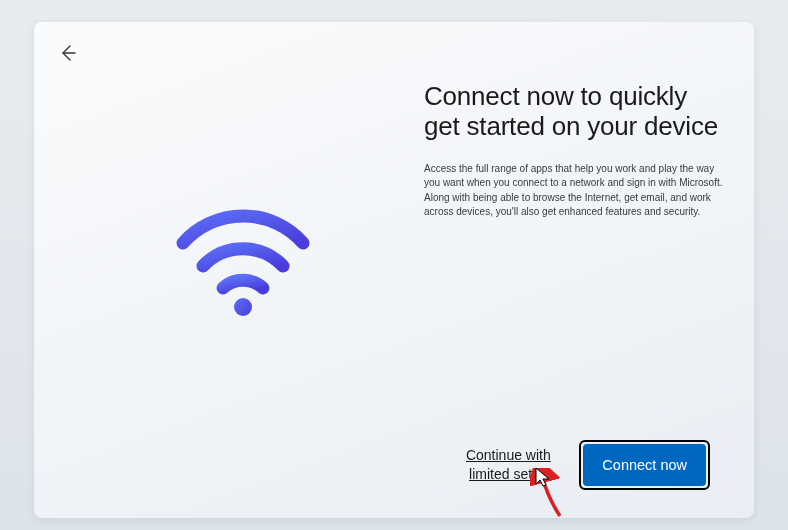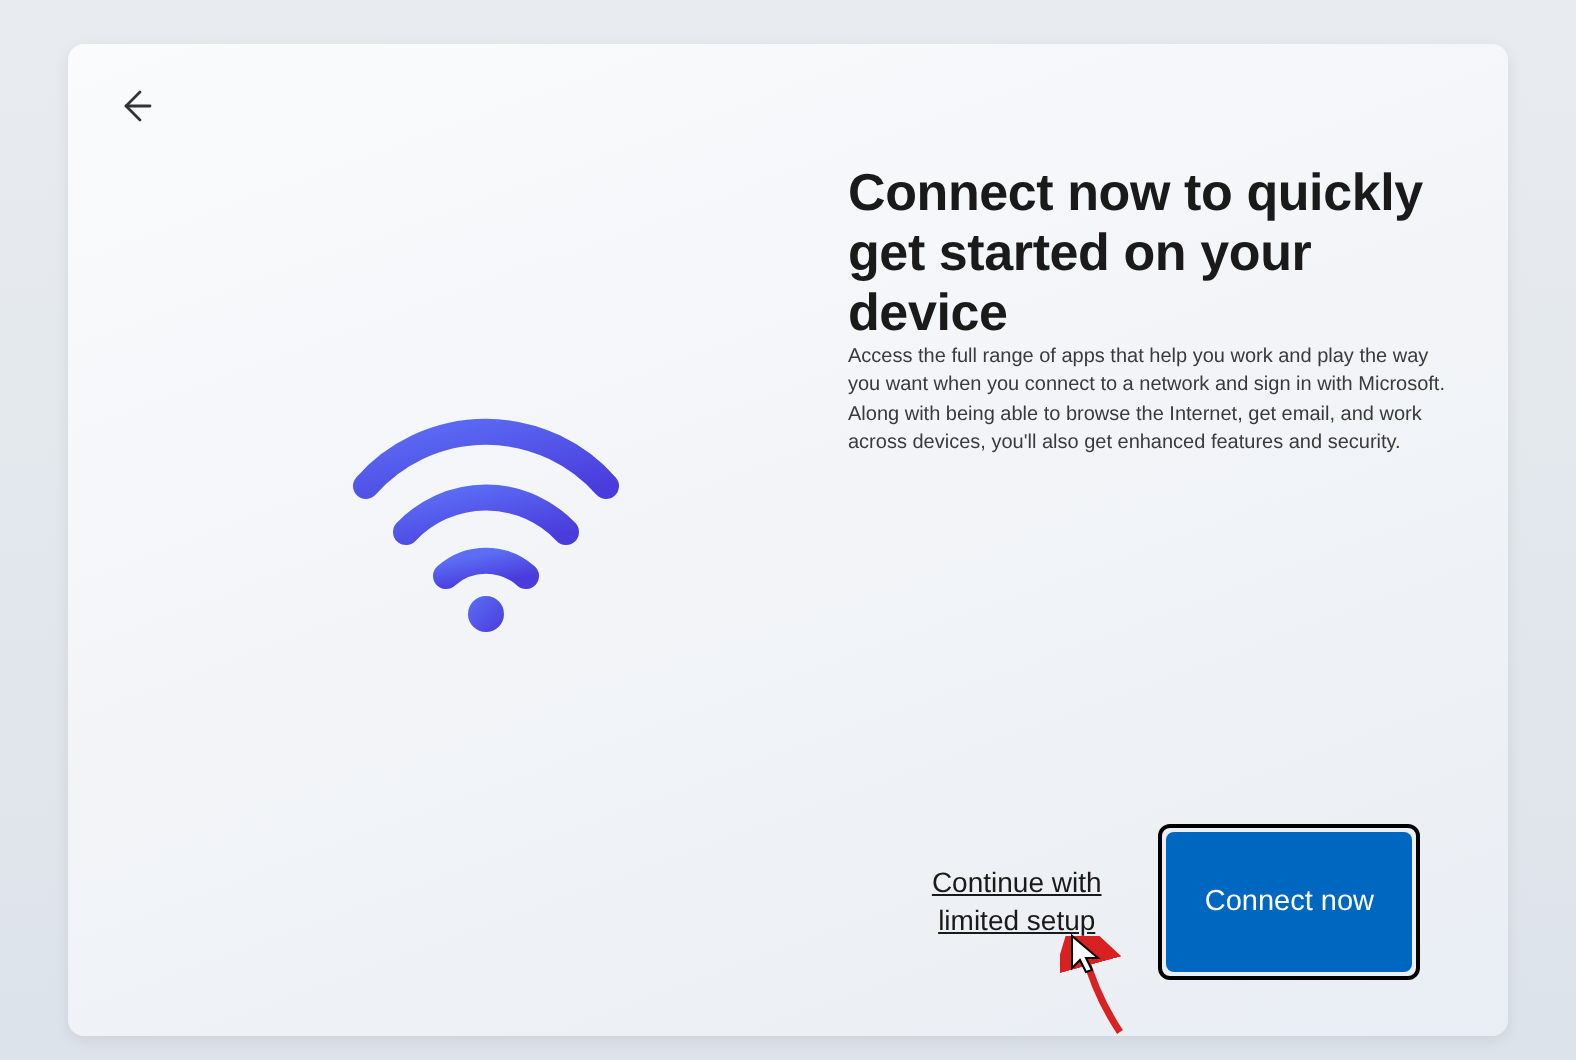--- a/index.html
+++ b/index.html
@@ -54,23 +54,24 @@
       align-items: center;
       justify-content: center;
       padding-bottom: 60px;
     }
     .right-pane {
       width: 302px;
       padding-top: 10px;
     }
     .title {
       font-size: 26px;
-      font-weight: 700;
+      font-weight: 400;
       color: #1a1a1a;
       line-height: 1.15;
+      margin-bottom: 20px;
       letter-spacing: -0.2px;
     }
     .body-text {
       font-size: 10px;
       color: #3a3a3a;
       line-height: 1.45;
     }
     .footer {
       position: absolute;
       bottom: 28px;
@@ -94,21 +95,21 @@
     .primary-button-wrap {
       border: 2px solid #000;
       border-radius: 6px;
       padding: 2px;
     }
     .primary-button {
       background: #0067c0;
       color: #fff;
       border: none;
       border-radius: 4px;
-      padding: 27px 19px;
+      padding: 13px 19px;
       font-size: 14.5px;
       font-family: inherit;
       cursor: pointer;
       min-width: 118px;
     }
     .arrow-annotation {
       position: absolute;
       left: 530px;
       top: 468px;
       pointer-events: none;

